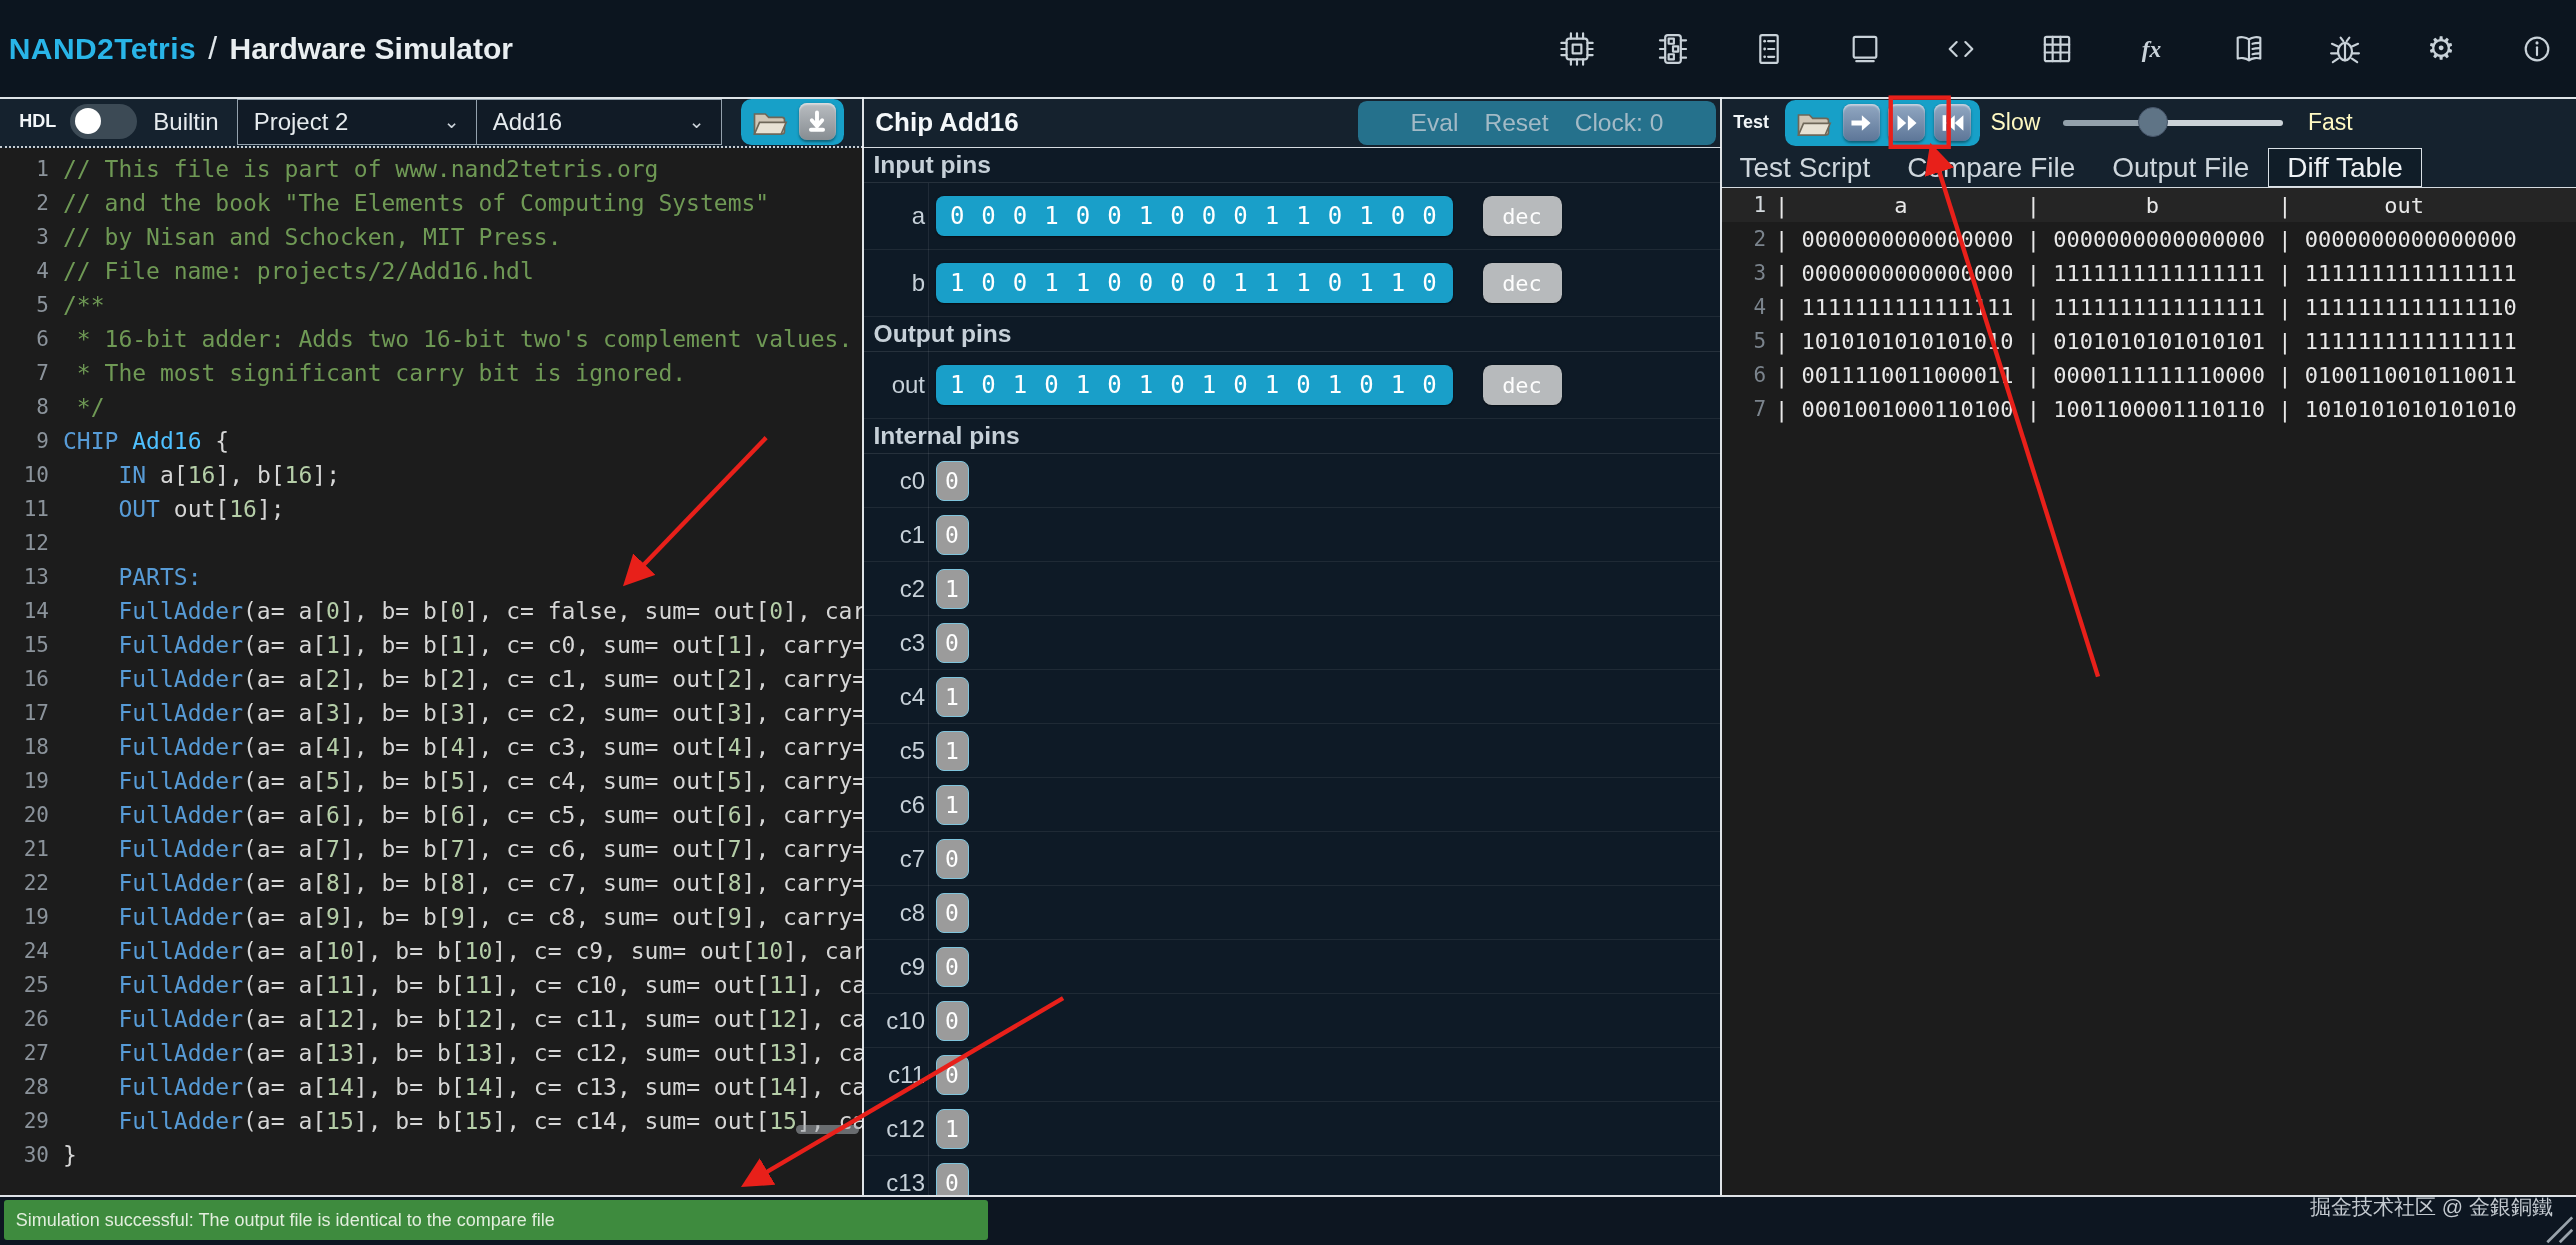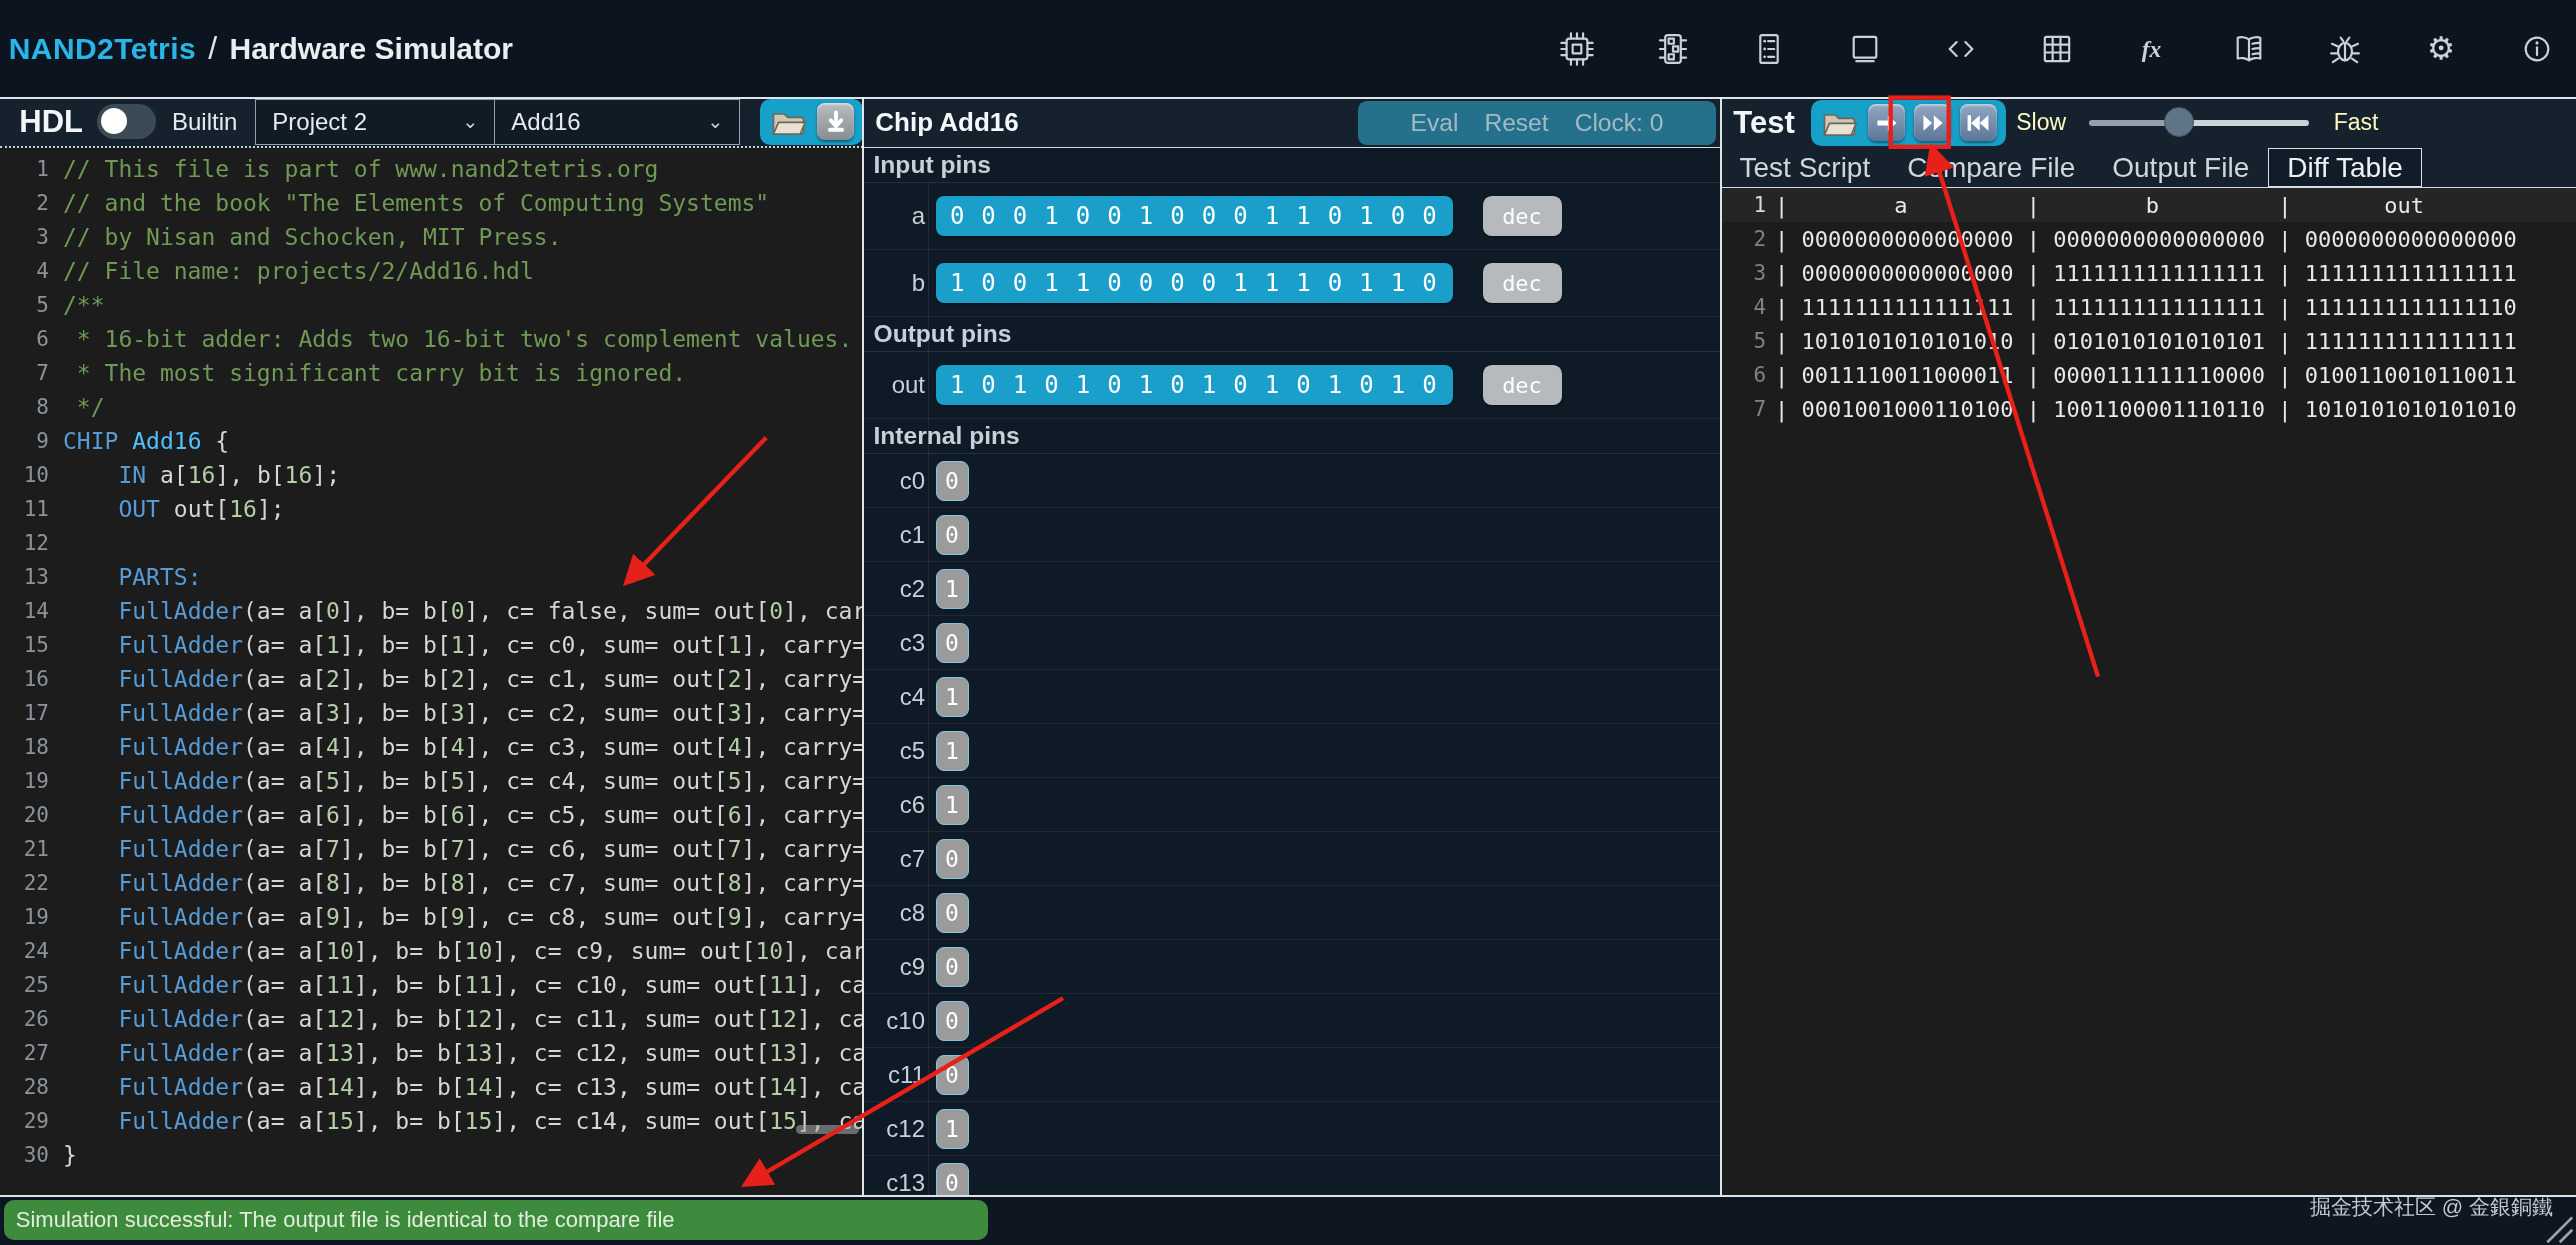--- a/index.html
+++ b/index.html
@@ -20,21 +20,21 @@
 
   
   .hline { position:absolute; left:0; width:2576px; height:1.8px; background:rgba(240,244,247,.92); z-index:5; }
   .vline { position:absolute; top:97px; height:1098px; width:1.8px; background:rgba(240,244,247,.92); z-index:5; }
 
   .toolbar { position:absolute; top:97px; height:51px; background:#15222e; display:flex; align-items:center; }
   #toolbar-left { left:0; width:863px; border-bottom:2.6px dotted rgba(230,236,240,.85); }
   #toolbar-mid { left:863px; width:858px; border-bottom:1.8px solid rgba(230,236,240,.92); }
   #toolbar-right { left:1721px; width:855px; }
 
-  .tb-label { font-size:31px; font-weight:bold; color:#f2f6f8; }
+  .tb-label { font-size:18px; font-weight:bold; color:#f2f6f8; }
   #hdl-label { margin-left:19.3px; }
   #builtin-toggle { margin-left:14px; width:67px; height:35px; border-radius:17.6px; background:#3c4a55; position:relative; cursor:pointer; }
   #builtin-toggle .knob { position:absolute; left:4.4px; top:4.4px; width:26px; height:26px; border-radius:50%; background:#ffffff; }
   #builtin-label { margin-left:16px; font-size:24px; color:#e6ebee; }
 
   #select-group { margin-left:18px; display:flex; height:46px; border:1.8px solid #94a2ad; background:#111b26; }
   .select { display:flex; align-items:center; font-size:24px; color:#e6ebee; padding:0 16px; cursor:pointer; }
   .select .chev { margin-left:auto; font-size:19.3px; color:#cfd6dc; padding-left:21px; }
   #project-select { width:239px; border-right:1.8px solid #94a2ad; }
   #chip-select { width:244px; }
@@ -99,22 +99,22 @@
   .tab { display:flex; align-items:center; padding:0 18.5px; font-size:28px; color:#cfd7dd; cursor:pointer; }
   .tab.active { border:1.8px solid rgba(230,236,240,.95); background:#101d28; color:#eef2f5; }
   #difftable-wrap { position:absolute; left:1721px; top:188px; width:855px; height:1007px; background:#1c1c1c; overflow:hidden; }
   .trow { display:flex; height:34px; align-items:center; }
   .trow.hl { background:rgba(255,255,255,.045); }
   .tnum { flex:0 0 54px; text-align:right; padding-right:8.8px; color:#7b848d; font-family:"DejaVu Sans Mono", monospace; font-size:21px; }
   .trow.hl .tnum { color:#d4dade; }
   .ttext { font-family:"DejaVu Sans Mono", monospace; font-size:22px; color:#e8e8e8; white-space:pre; }
 
   
-  #statusbar { position:absolute; left:3.5px; top:1200px; width:984px; height:40px; border-radius:10px;
-               display:flex; align-items:center; padding-left:12.3px; font-size:22px; color:#e2eedd; }
+  #statusbar { position:absolute; left:3.5px; top:1200px; width:984px; height:40px; border-radius:3px;
+               display:flex; align-items:center; padding-left:12.3px; font-size:18px; color:#e2eedd; }
   #watermark { position:absolute; right:23px; top:1193px; font-size:21px; color:#c3c9cf; }
   #resize-corner { position:absolute; right:1.8px; bottom:1.8px; }
 
   
   #annotations { position:absolute; left:0; top:0; width:2576px; height:1246px; pointer-events:none; z-index:50; }
 </style>
 </head>
 <body>
 
 <div id="screen">

